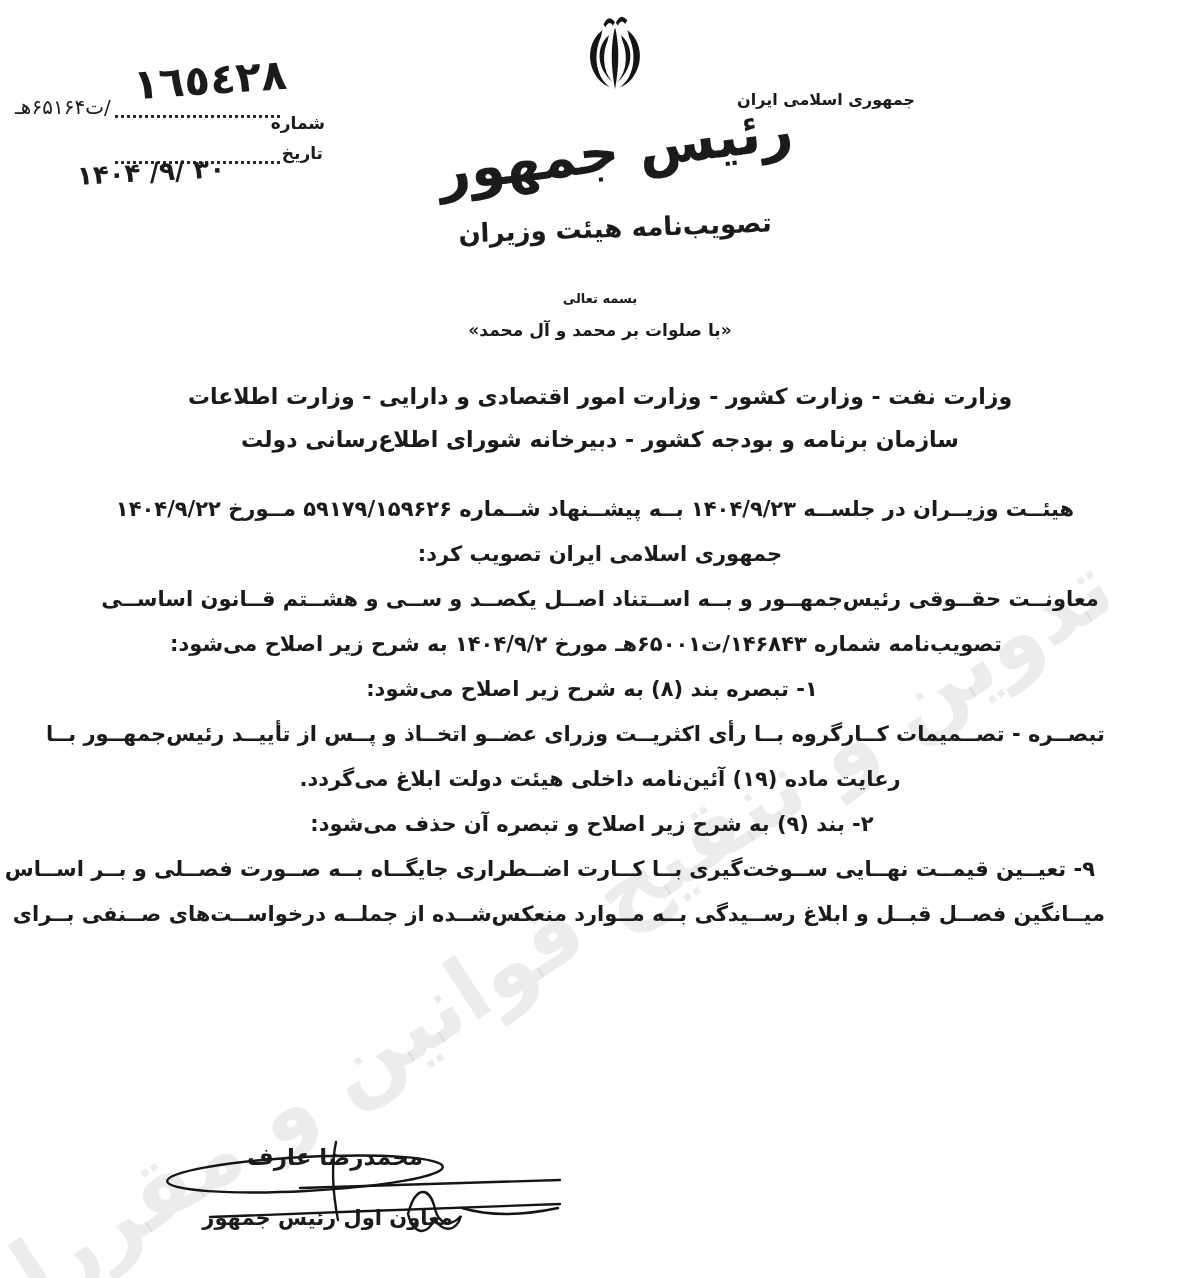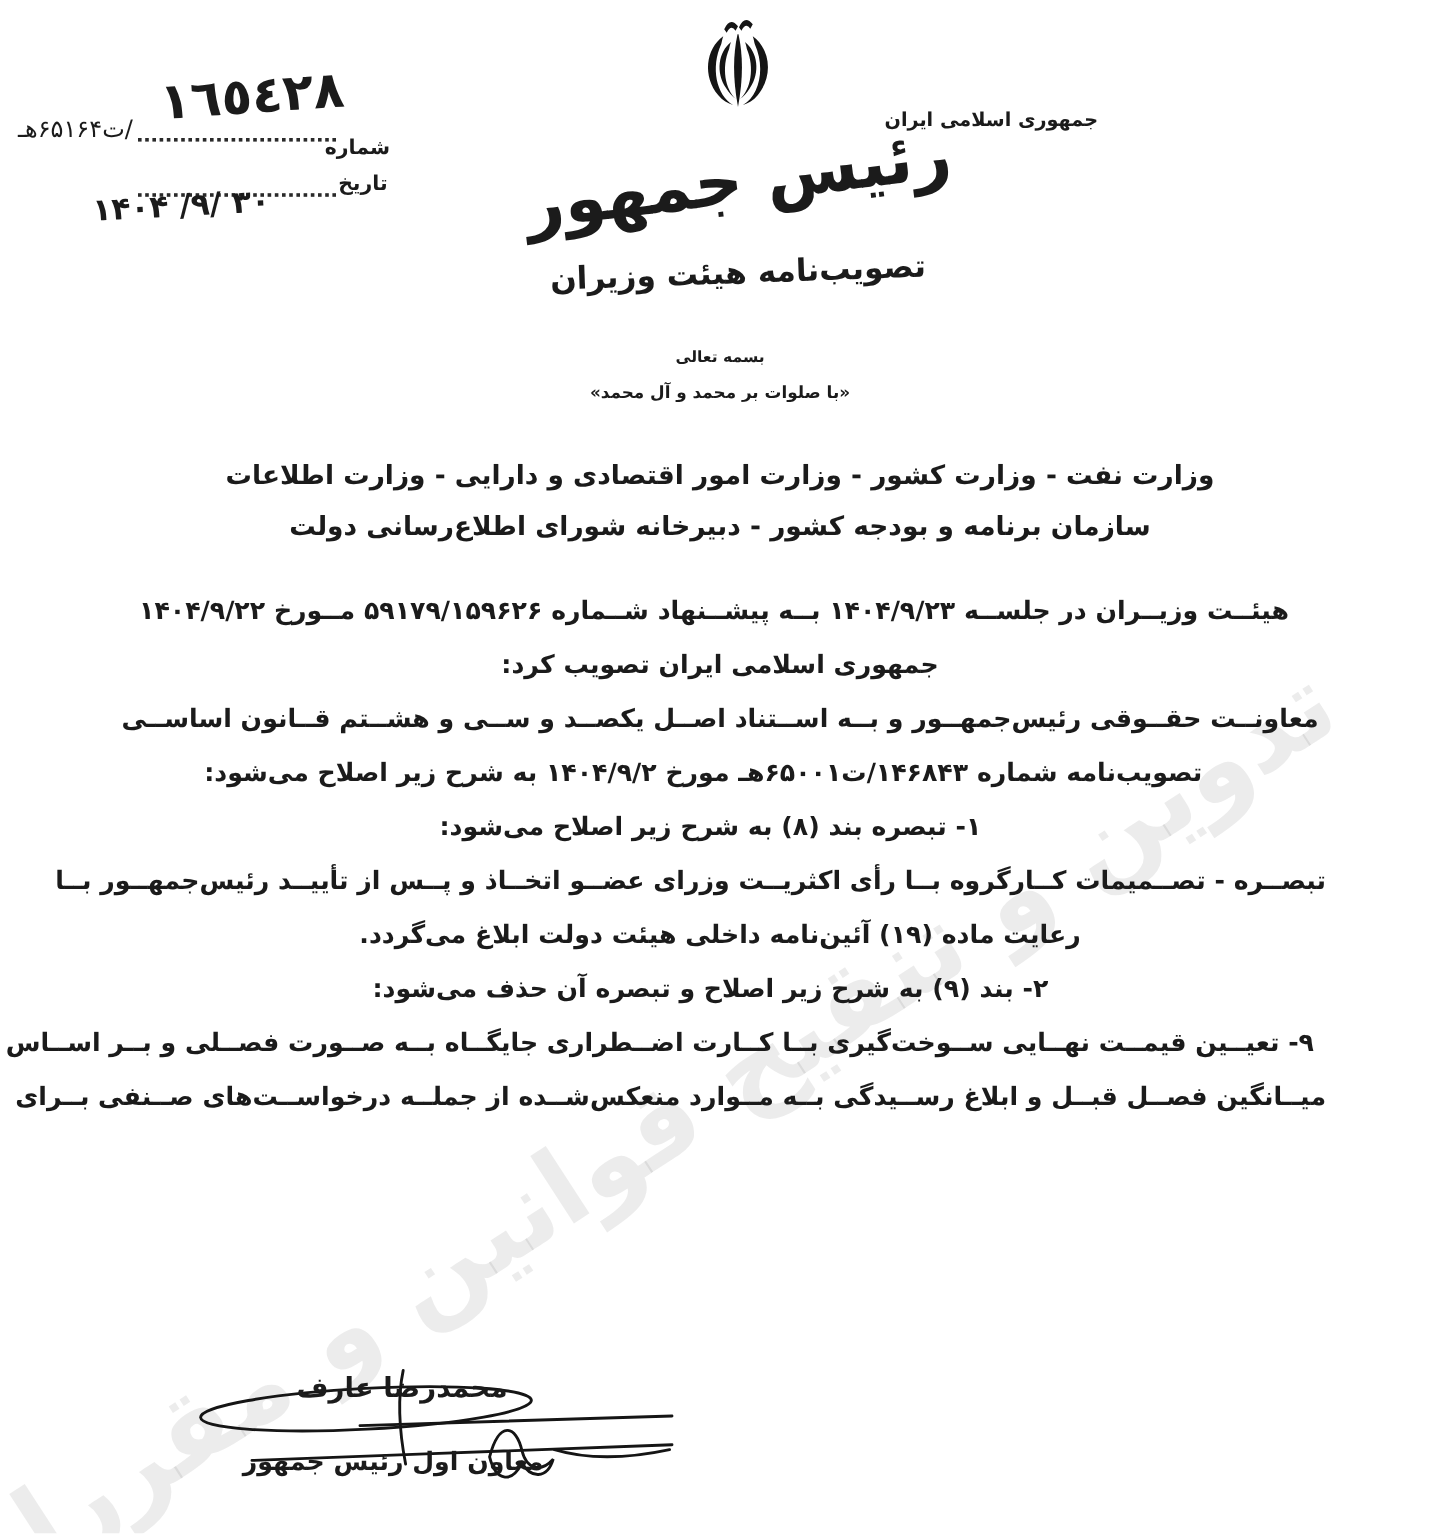--- a/index.html
+++ b/index.html
@@ -29,21 +29,21 @@
   .country{position:absolute;left:315px;top:90px;width:600px;
     font-size:16px;font-weight:bold;}
   .office{position:absolute;left:315px;top:118px;width:600px;text-align:center;
     font-size:56px;font-weight:bold;transform:rotate(-7deg);white-space:nowrap;}
   .doctype{position:absolute;left:315px;top:213px;width:600px;text-align:center;
     font-size:26px;font-weight:bold;transform:rotate(-2deg);white-space:nowrap;}
   
   .besmeleh{position:absolute;left:300px;top:291px;width:600px;text-align:center;
     font-size:13px;font-weight:bold;}
   .salawat{position:absolute;left:300px;top:320px;width:600px;text-align:center;
-    font-size:14px;font-weight:bold;}
+    font-size:17px;font-weight:bold;}
   
   .addr{position:absolute;left:95px;width:1010px;text-align:center;font-size:22px;font-weight:bold;}
   .addr1{top:384px;}
   .addr2{top:427px;}
   
   .body-text{position:absolute;top:487px;right:95px;width:1010px;
     font-size:21px;font-weight:bold;text-align:center;}
   .bl{line-height:45px;white-space:nowrap;}
   .ind-sm{padding-right:10px;}
   .ind-md{padding-right:16px;}

